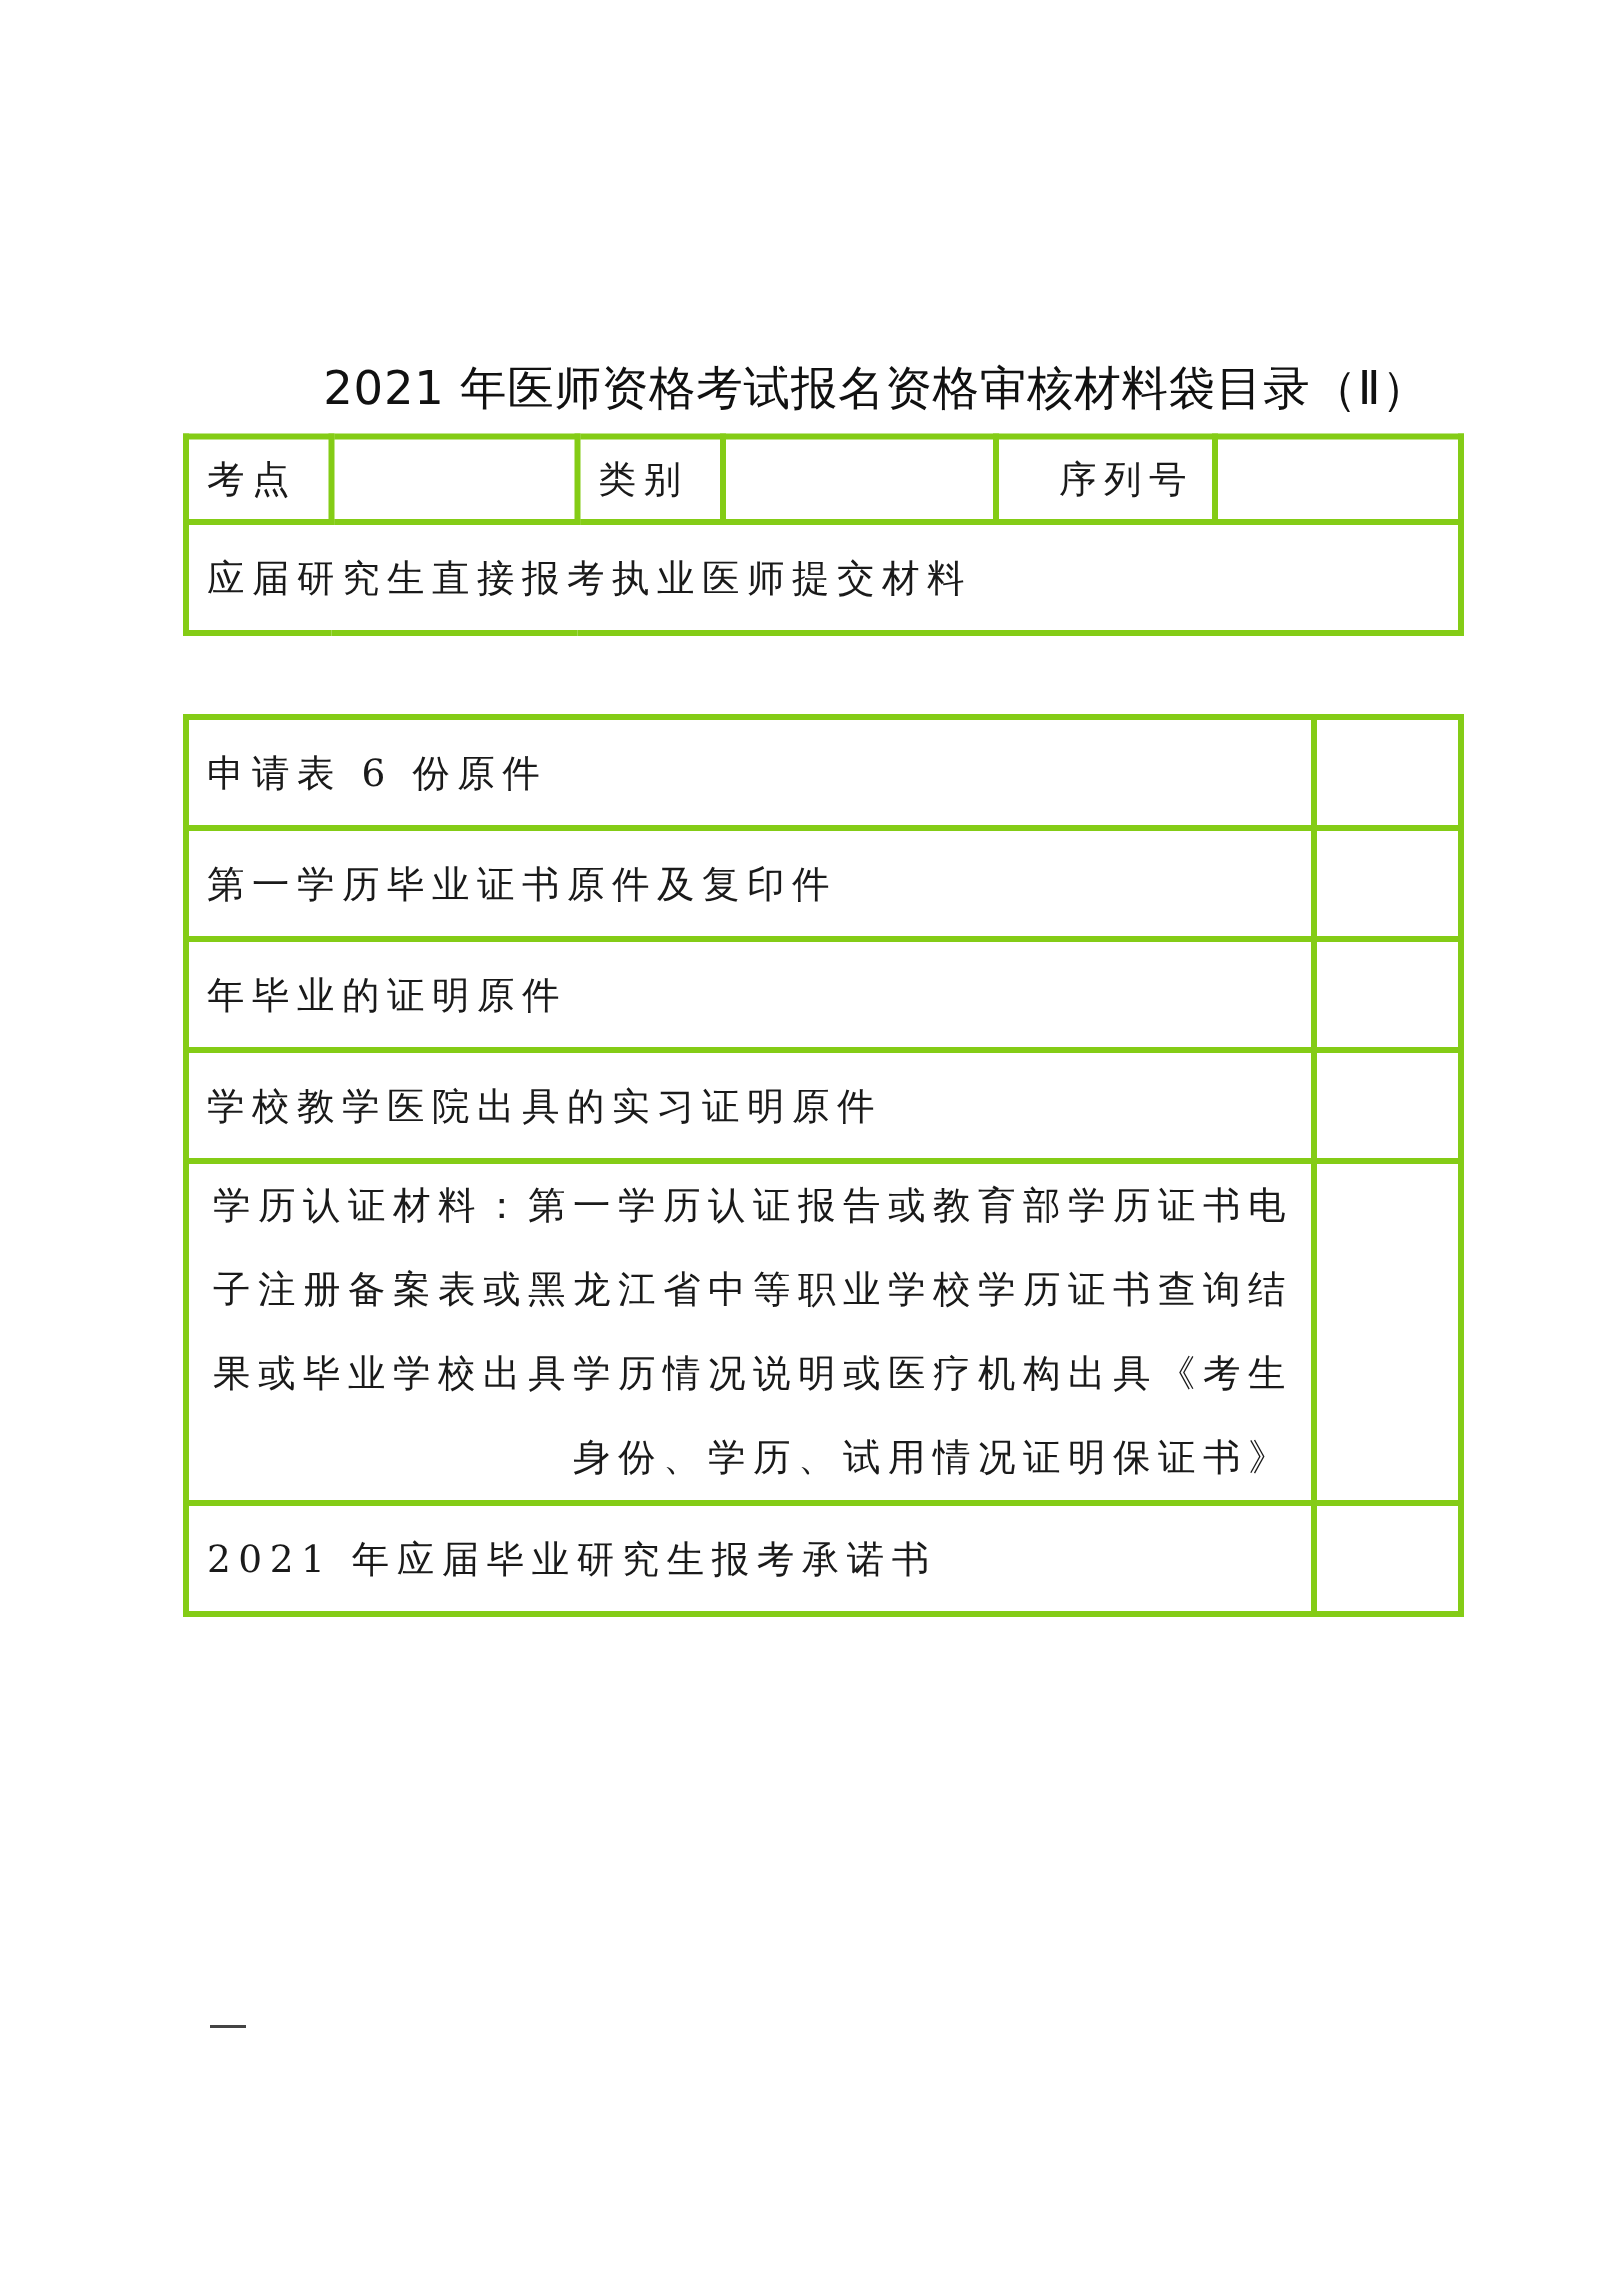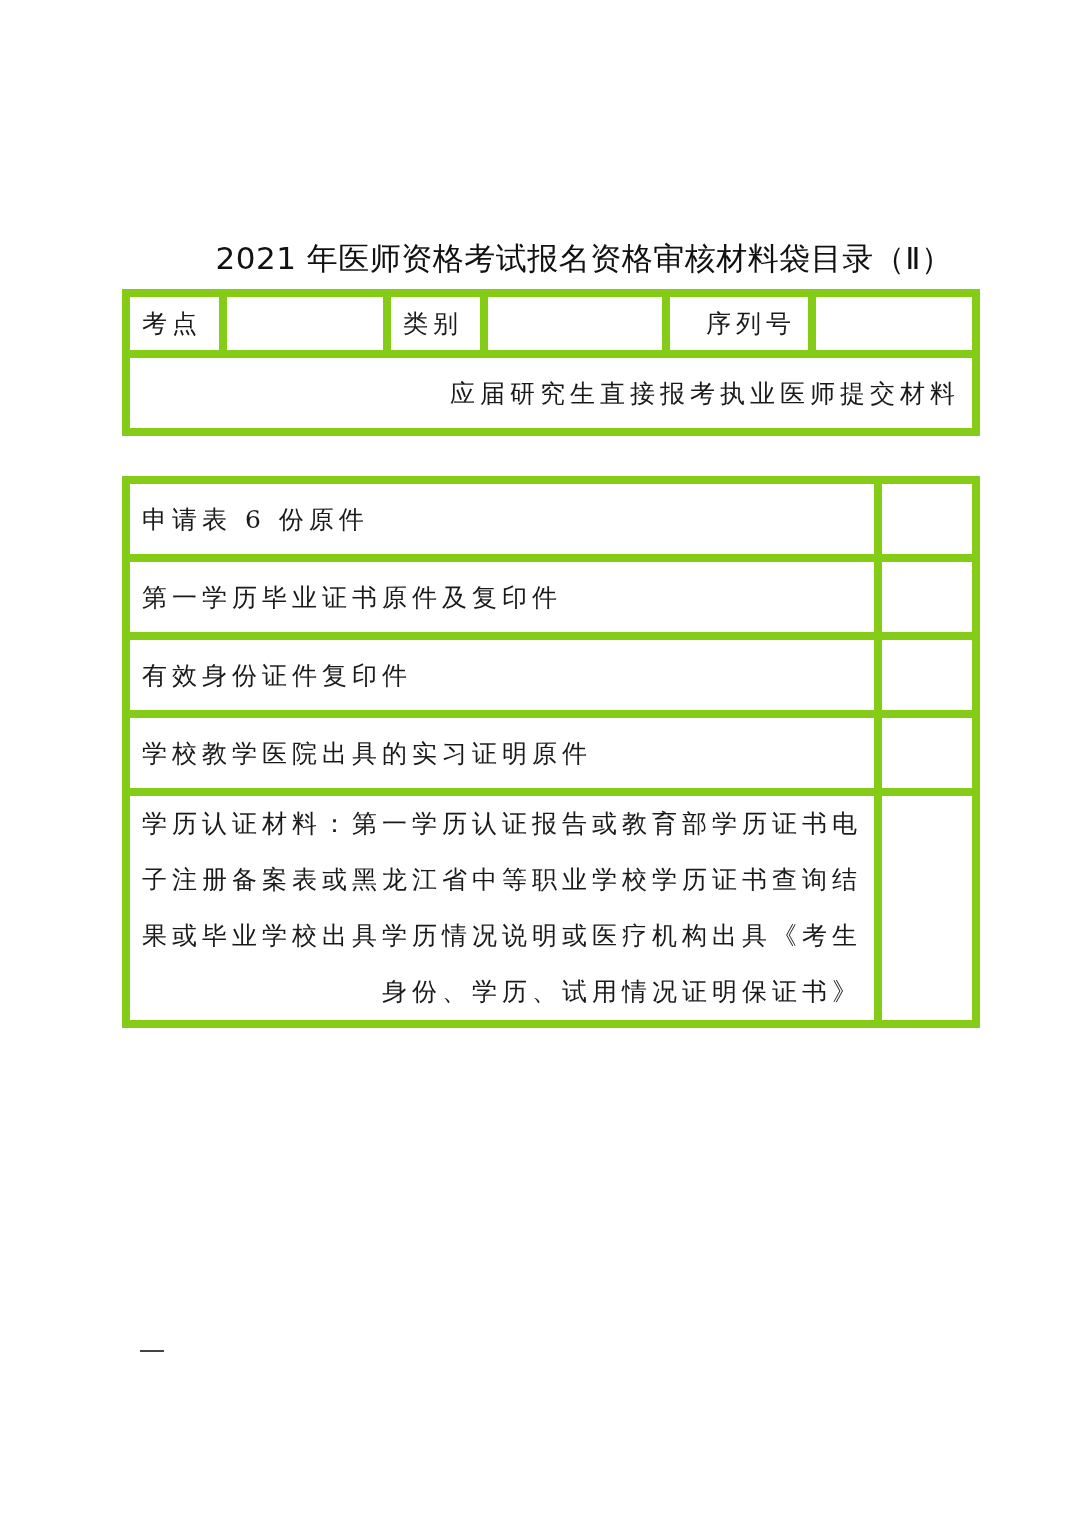--- a/index.html
+++ b/index.html
@@ -3,24 +3,24 @@
 <meta charset="utf-8">
 <style>
   html, body { margin:0; padding:0; background:#ffffff; }
   body { width:1080px; height:1527px; position:relative; overflow:hidden;
          font-family: "DejaVu Serif", "Liberation Serif", serif; color:#1a1a1a; }
   .title { position:absolute; top:238px; left:0; width:1080px; text-align:center;
            font-family: "DejaVu Sans", "Liberation Sans", sans-serif;
            font-size:31px; color:#111; letter-spacing:0.5px;padding-left:44px; }
   table.form { position:absolute; left:122px; top:289px; width:850px;
                border-collapse:collapse; table-layout:fixed; }
-  table.form td { border:8px solid #84cc16; padding:0 12px; font-size:25px;
+  table.form td { border:4px solid #84cc16; padding:0 12px; font-size:25px;
                   letter-spacing:5px; vertical-align:middle; }
   .r-head td { height:53px; }
-  .r-section td { height:70px; text-align:right; }
+  .r-section td { height:70px; text-align:left; }
   .r-item td { height:70px; }
   .r-item2 td { height:111px; line-height:56px; }
   .r-item4 td { height:224px; line-height:56px;text-align:right; }
   td.check { padding:0; }
   .footer-dash { position:absolute; left:140px; top:1350px; width:24px; height:2px; background:#444; }
 </style>
 </head>
 <body>
 
 <div class="title">2021 年医师资格考试报名资格审核材料袋目录（Ⅱ）</div>
@@ -57,27 +57,31 @@
   <tbody>
       <tr class="r-item">
     <td>申请表 6 份原件</td>
     <td class="check"></td>
   </tr>
   <tr class="r-item">
     <td>第一学历毕业证书原件及复印件</td>
     <td class="check"></td>
   </tr>
   <tr class="r-item">
-    <td>有效身份证件复印件</td>
+    <td>年毕业的证明原件</td>
     <td class="check"></td>
   </tr>
   <tr class="r-item">
     <td>学校教学医院出具的实习证明原件</td>
     <td class="check"></td>
   </tr>
   <tr class="r-item4">
     <td>学历认证材料：第一学历认证报告或教育部学历证书电子注册备案表或黑龙江省中等职业学校学历证书查询结果或毕业学校出具学历情况说明或医疗机构出具《考生身份、学历、试用情况证明保证书》</td>
     <td class="check"></td>
   </tr>
+  <tr class="r-item">
+    <td>2021 年应届毕业研究生报考承诺书</td>
+    <td class="check"></td>
+  </tr>
 </tbody>
   </table>
 
 <div class="footer-dash"></div>
 
 </body></html>

